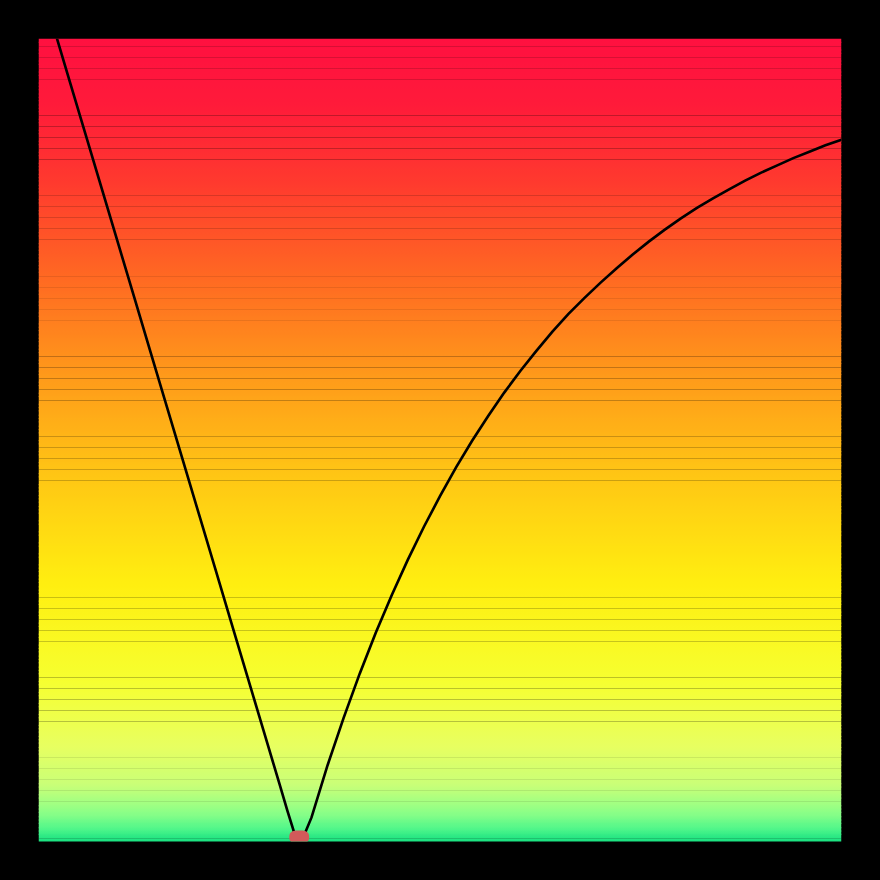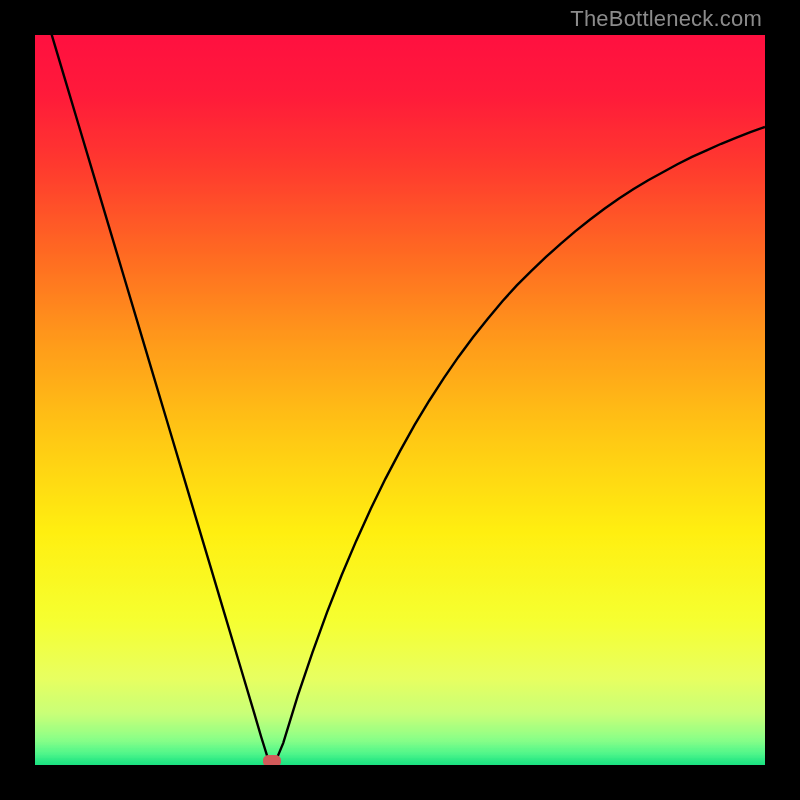--- a/index.html
+++ b/index.html
@@ -54,21 +54,20 @@
     height: 12px;
     border-radius: 6px / 5px;
     background: #d25a5a;
     transform: translate(-50%, -50%);
   }
 </style>
 </head>
 <body>
 
 <div class="frame">
-  <div class="watermark">TheBottleneck.com</div>
   <div class="plot-area">
     <div class="gradient-stack" id="gradient-stack">
         <div class="grad-slice" style="top: 0px; height: 4.11818px; background: linear-gradient(rgb(255, 16, 64), rgb(255, 17, 64));"></div>
         <div class="grad-slice" style="top: 3.31818px; height: 4.11818px; background: linear-gradient(rgb(255, 17, 64), rgb(255, 17, 63));"></div>
         <div class="grad-slice" style="top: 6.63636px; height: 4.11818px; background: linear-gradient(rgb(255, 17, 63), rgb(255, 18, 63));"></div>
         <div class="grad-slice" style="top: 9.95455px; height: 4.11818px; background: linear-gradient(rgb(255, 18, 63), rgb(255, 18, 63));"></div>
         <div class="grad-slice" style="top: 13.2727px; height: 4.11818px; background: linear-gradient(rgb(255, 18, 63), rgb(255, 19, 62));"></div>
         <div class="grad-slice" style="top: 16.5909px; height: 4.11818px; background: linear-gradient(rgb(255, 19, 62), rgb(255, 19, 62));"></div>
         <div class="grad-slice" style="top: 19.9091px; height: 4.11818px; background: linear-gradient(rgb(255, 19, 62), rgb(255, 20, 62));"></div>
         <div class="grad-slice" style="top: 23.2273px; height: 4.11818px; background: linear-gradient(rgb(255, 20, 62), rgb(255, 21, 61));"></div>

